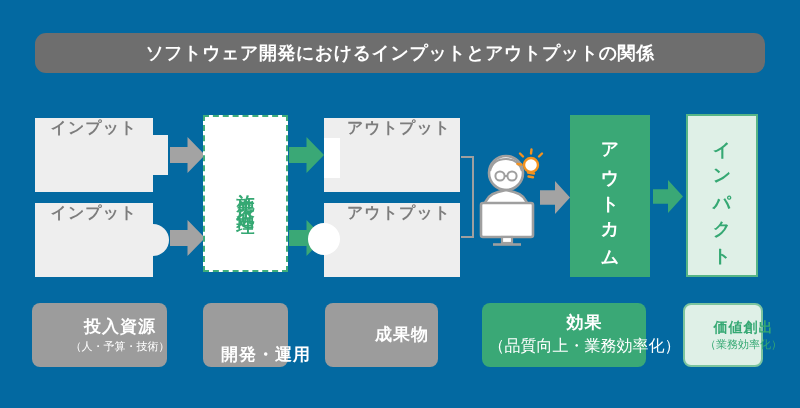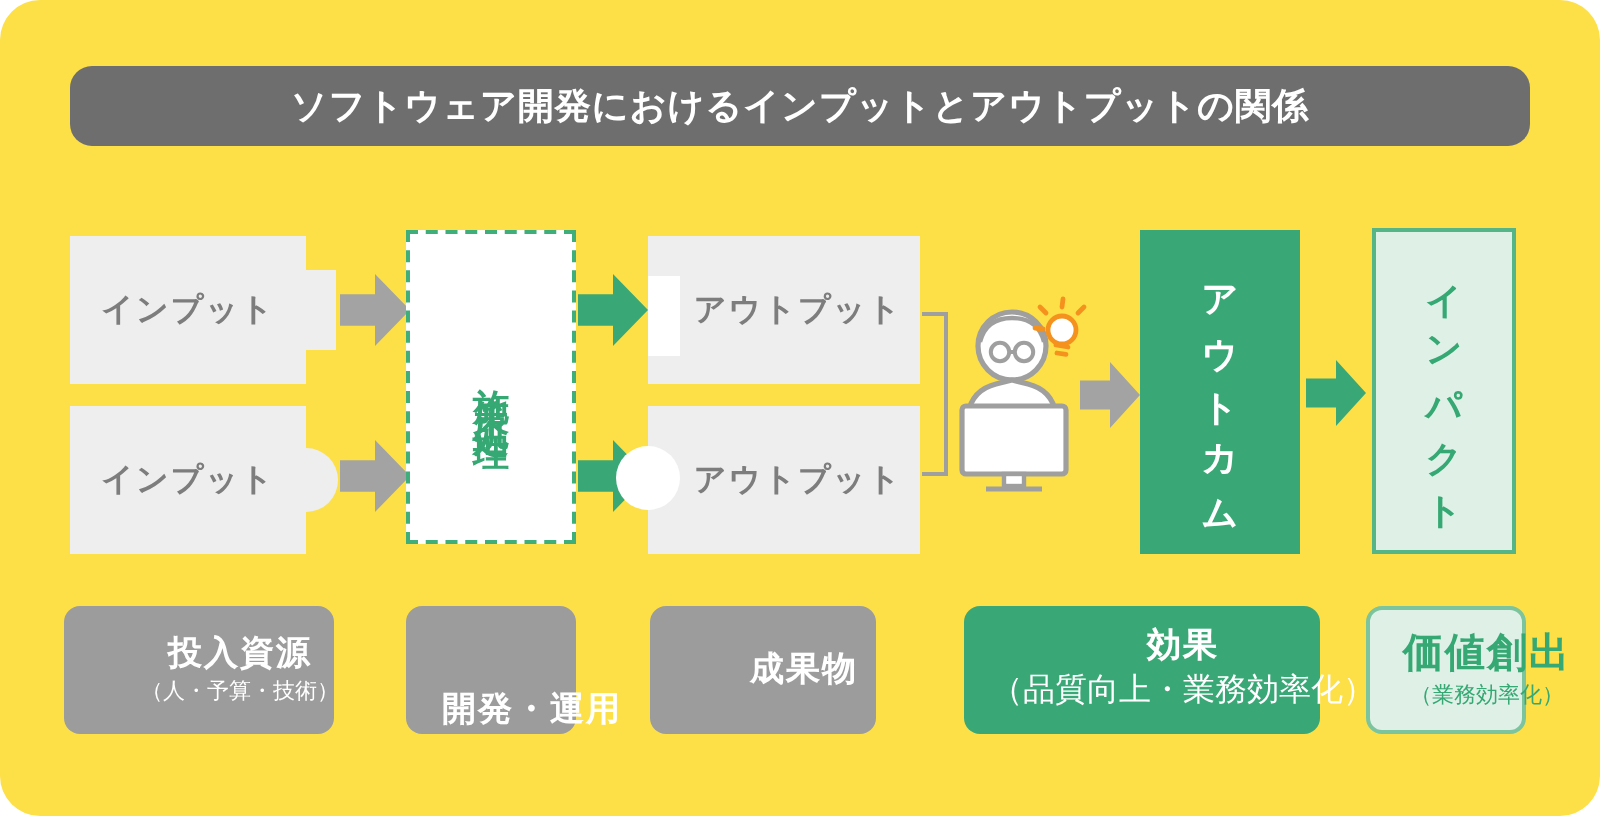--- a/index.html
+++ b/index.html
@@ -1,28 +1,28 @@
 <!DOCTYPE html>
 <html><head>
 <meta charset="utf-8">
 <style>
   * { margin: 0; padding: 0; box-sizing: border-box; }
   body { background: #ffffff; font-family: "Liberation Sans", "DejaVu Sans", sans-serif; }
-  .canvas { position: relative; width: 800px; height: 408px; background: #fde047; overflow: hidden; border-radius: 20px; }
+  .canvas { position: relative; width: 800px; height: 408px; background: #0369a1; overflow: hidden; }
 
   .title-bar {
     position: absolute; left: 35px; top: 33px; width: 730px; height: 40px;
     background: #6e6e6e; border-radius: 11px;
     display: flex; align-items: center; justify-content: center;
     color: #ffffff; font-size: 18px; font-weight: bold; letter-spacing: 0.5px;
   }
 
   .gray-box {
     position: absolute; background: #eeeeee;
-    display: flex; align-items: center; justify-content: center;
+    display: flex; align-items: flex-start; justify-content: center;
     color: #7d7d7d; font-size: 16px; font-weight: bold; letter-spacing: 1px;
   }
   .tab-square { position: absolute; left: 153px; top: 135px; width: 15px; height: 40px; background: #eeeeee; }
   .bump-circle { position: absolute; left: 137px; top: 224px; width: 32px; height: 32px; border-radius: 50%; background: #eeeeee; }
   .notch-square { position: absolute; left: 324px; top: 138px; width: 16px; height: 40px; background: #ffffff; }
   .notch-circle { position: absolute; left: 308px; top: 223px; width: 32px; height: 32px; border-radius: 50%; background: #ffffff; }
 
   .block-arrow {
     position: absolute;
     clip-path: polygon(0% 28%, 50% 28%, 50% 0%, 100% 50%, 50% 100%, 50% 72%, 0% 72%);
@@ -158,23 +158,23 @@
   </div>
 
   <div class="label-box" style="left:203px; width:85px;justify-content:flex-end;">
     <div class="lb-title">開発・運用</div>
   </div>
 
   <div class="label-box" style="left:325px; width:113px;font-family:Liberation Serif, serif;">
     <div class="lb-title">成果物</div>
   </div>
 
-  <div class="label-box lb-green" style="left:482px; width:178px;">
+  <div class="label-box lb-green" style="left:482px; width:164px;">
     <div class="lb-title">効果</div>
     <div class="lb-sub" style="font-size:16px;">（品質向上・業務効率化）</div>
   </div>
 
   <div class="label-box lb-outline" style="left:683px; width:80px;">
-    <div class="lb-title" style="font-size:20px;">価値創出</div>
+    <div class="lb-title" style="font-size:14px;">価値創出</div>
     <div class="lb-sub">（業務効率化）</div>
   </div>
 
 </div>
 
 </body></html>

